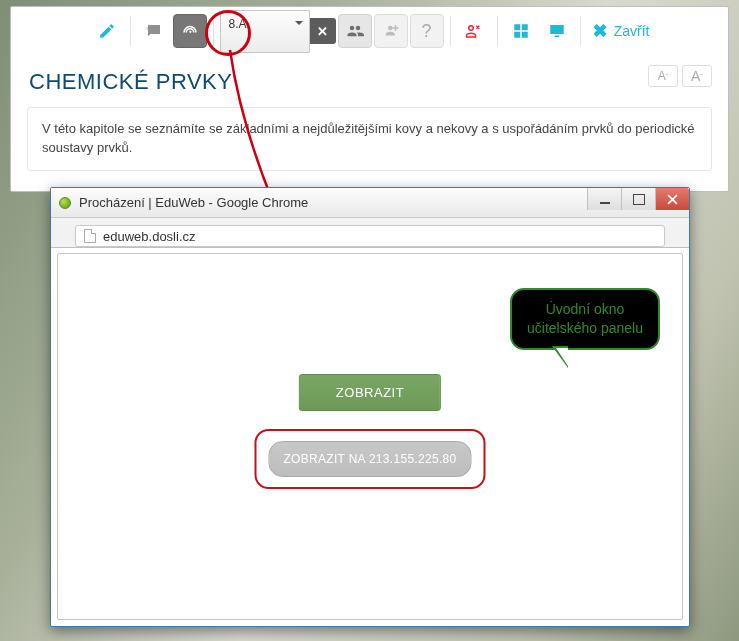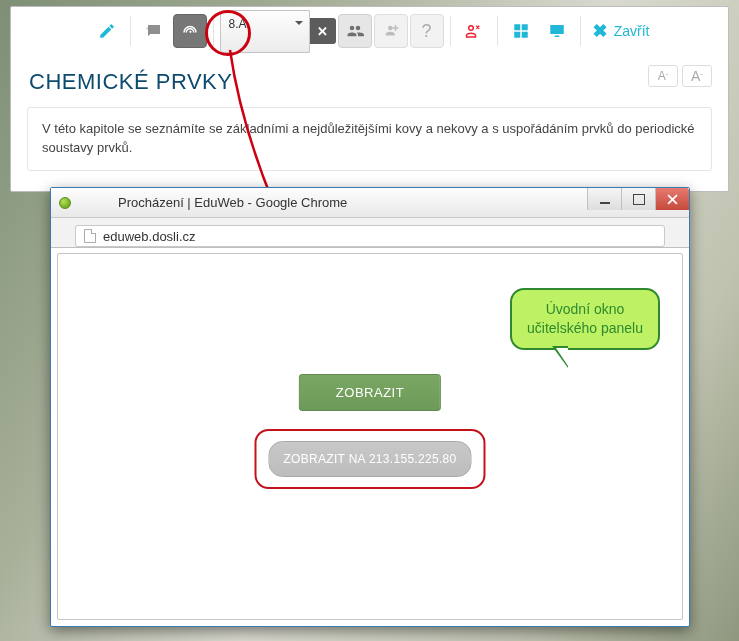--- a/index.html
+++ b/index.html
@@ -73,21 +73,21 @@
 
   
   .chrome{
     position:absolute; left:50px; top:187px; width:640px; height:440px;
     border:1px solid #3a7ab0; border-radius:2px; background:#fff;
     box-shadow:0 4px 14px rgba(0,0,0,0.45);
   }
   .chrome .titlebar{
     height:30px; background:linear-gradient(#fdfdfd,#e9e9e9);
     border-bottom:1px solid #c9c9c9; display:flex; align-items:center;
-    padding:0 0 0 8px; position:relative;gap:39px;
+    padding:0 0 0 8px; position:relative;
   }
   .fav{ width:12px;height:12px;border-radius:50%;
         background:radial-gradient(circle at 35% 35%, #b6e05a 0%, #6fae20 70%);
         border:1px solid #5a8d19; margin-right:8px;}
   .wt{ color:#333; font-size:13px; }
   .winbtns{ position:absolute; right:0; top:0; height:22px; display:flex; }
   .winbtn{ width:34px;height:22px;display:flex;align-items:center;justify-content:center;
            background:linear-gradient(#f5f5f5,#dedede); border-left:1px solid #c0c0c0;
            color:#444; }
   .winbtn.min::before{content:"";width:10px;height:2px;background:#444;margin-top:8px;}
@@ -120,21 +120,21 @@
   .btn2-wrap{
     position:absolute;left:50%;top:175px;transform:translateX(-50%);
     border:2px solid #c4121c;border-radius:14px;padding:10px 12px;
   }
   .btn2{
     background:linear-gradient(#c8c8c8,#bdbdbd);color:#fff;border:1px solid #a9a9a9;
     border-radius:14px;padding:10px 14px;font-size:12px;letter-spacing:0.3px;
     white-space:nowrap;
   }
   .callout{
-    position:absolute;border:2px solid #c4121c;border-radius:14px;background:#bef264;
+    position:absolute;border:2px solid #c4121c;border-radius:14px;background:#000000;
     color:#c4121c;padding:10px 12px;text-align:center;font-size:14px;line-height:1.35;
   }
   .callout.green{ border-color:#2f8a2f; color:#2f8a2f; }
   .tail{position:absolute;width:0;height:0;}
   .tail.red{
     right:-1px;bottom:-22px;
     border-top:24px solid #c4121c;border-right:18px solid transparent;
     filter:drop-shadow(2px 0 0 #fff);
   }
   .tail.red:after{

